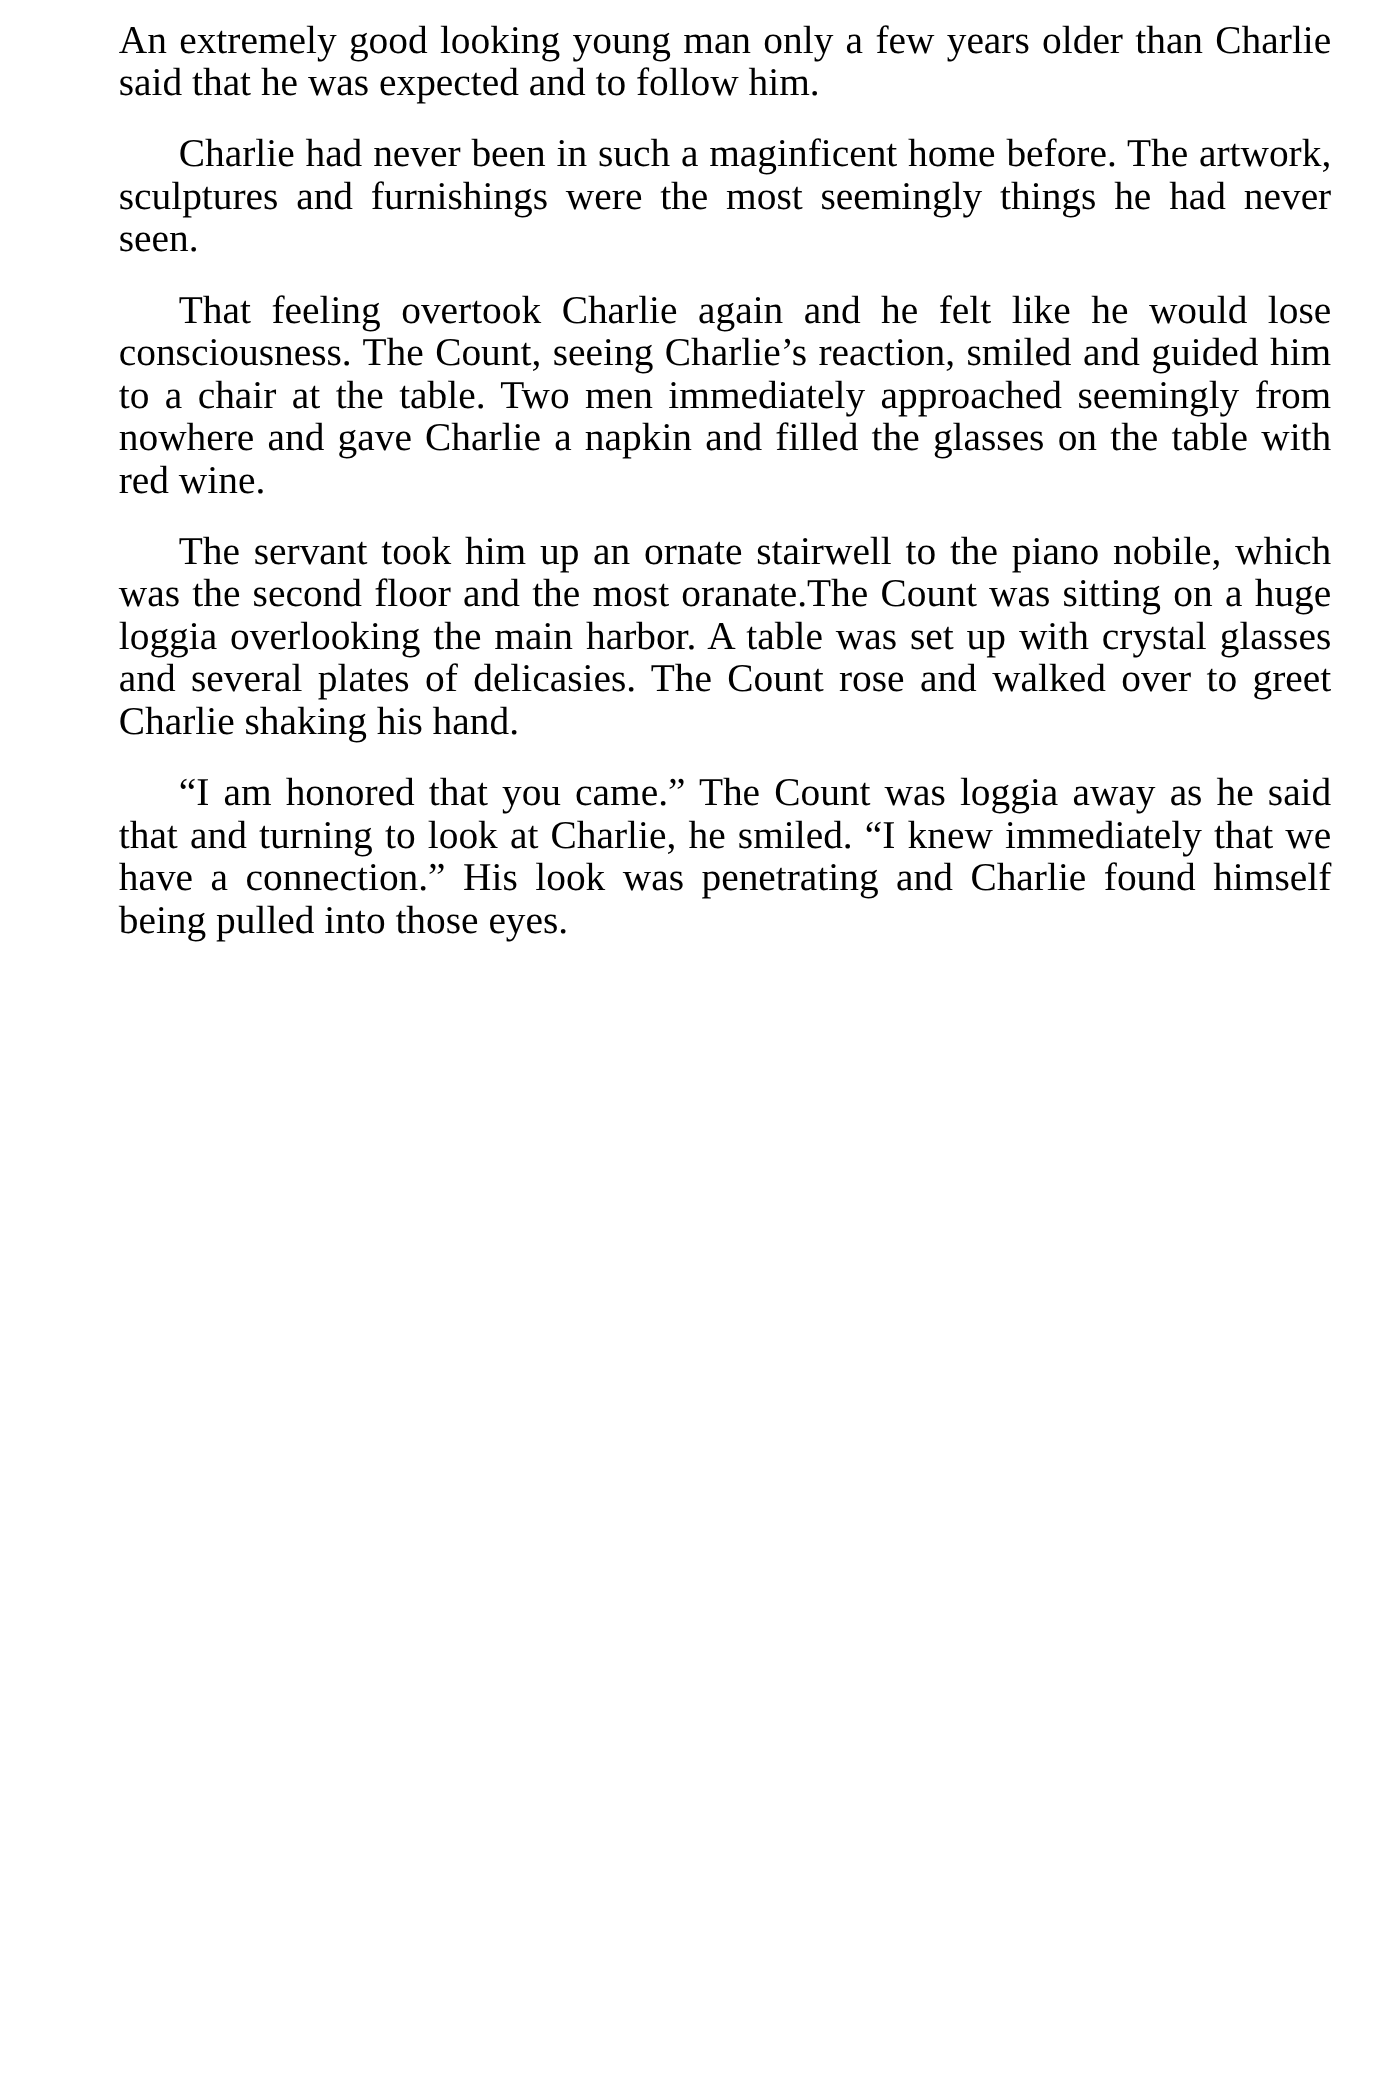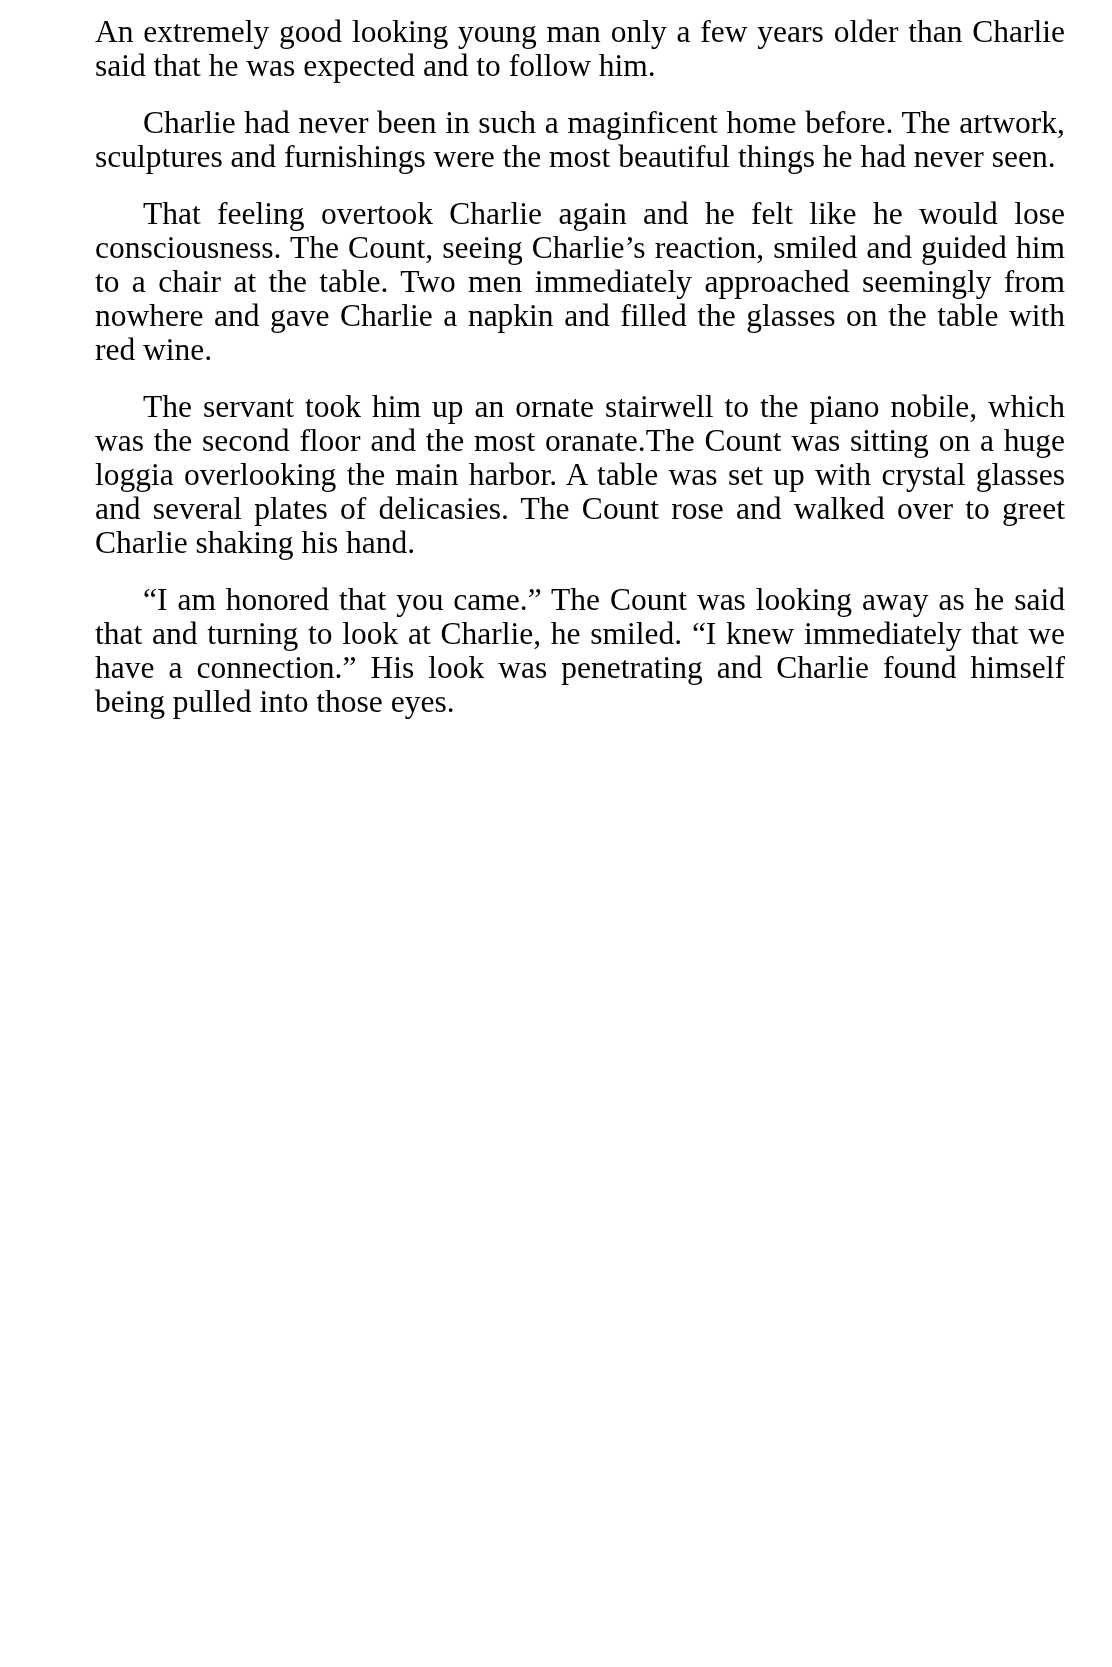--- a/index.html
+++ b/index.html
@@ -36,18 +36,18 @@
   .text-column p:last-child {
     margin-bottom: 0;
   }
 </style>
 </head>
 <body>
 
 <div class="page">
   <div class="text-column">
     <p>An extremely good looking young man only a few years older than Charlie said that he was expected and to follow him.</p>
-    <p class="indent">Charlie had never been in such a maginficent home before. The artwork, sculptures and furnishings were the most beautiful things he had never seen.</p>
+    <p class="indent">Charlie had never been in such a maginficent home before. The artwork, sculptures and furnishings were the most seemingly things he had never seen.</p>
     <p class="indent">That feeling overtook Charlie again and he felt like he would lose consciousness. The Count, seeing Charlie’s reaction, smiled and guided him to a chair at the table. Two men immediately approached seemingly from nowhere and gave Charlie a napkin and filled the glasses on the table with red wine.</p>
     <p class="indent">The servant took him up an ornate stairwell to the piano nobile, which was the second floor and the most oranate.The Count was sitting on a huge loggia overlooking the main harbor. A table was set up with crystal glasses and several plates of delicasies. The Count rose and walked over to greet Charlie shaking his hand.</p>
-    <p class="indent">“I am honored that you came.” The Count was looking away as he said that and turning to look at Charlie, he smiled. “I knew immediately that we have a connection.” His look was penetrating and Charlie found himself being pulled into those eyes.</p>
+    <p class="indent">“I am honored that you came.” The Count was loggia away as he said that and turning to look at Charlie, he smiled. “I knew immediately that we have a connection.” His look was penetrating and Charlie found himself being pulled into those eyes.</p>
   </div>
 </div>
 
 </body></html>

